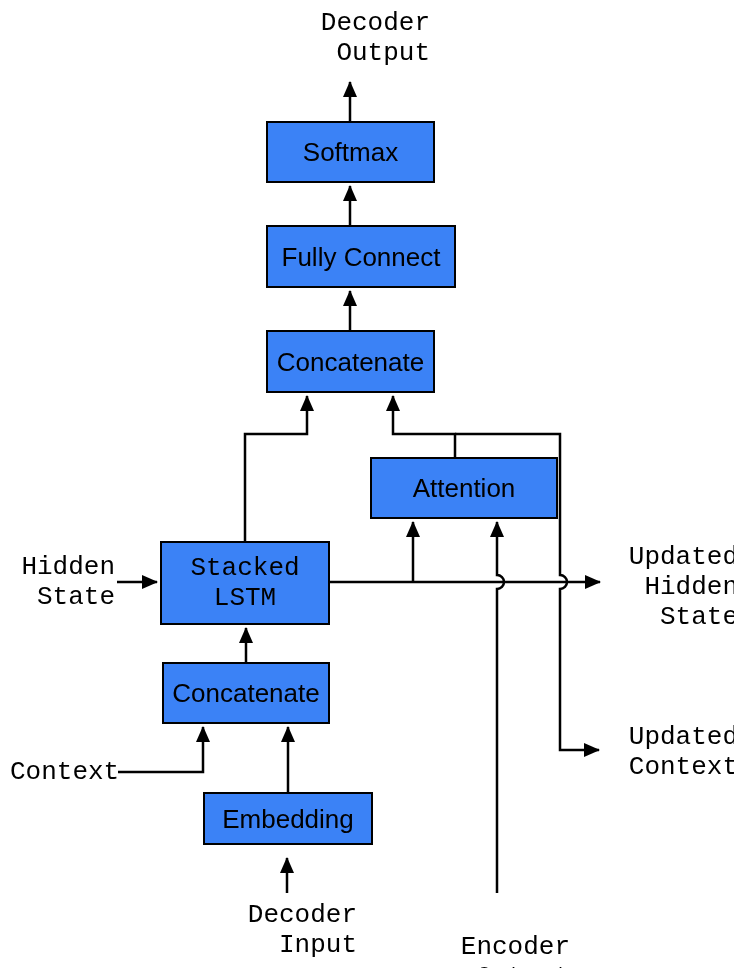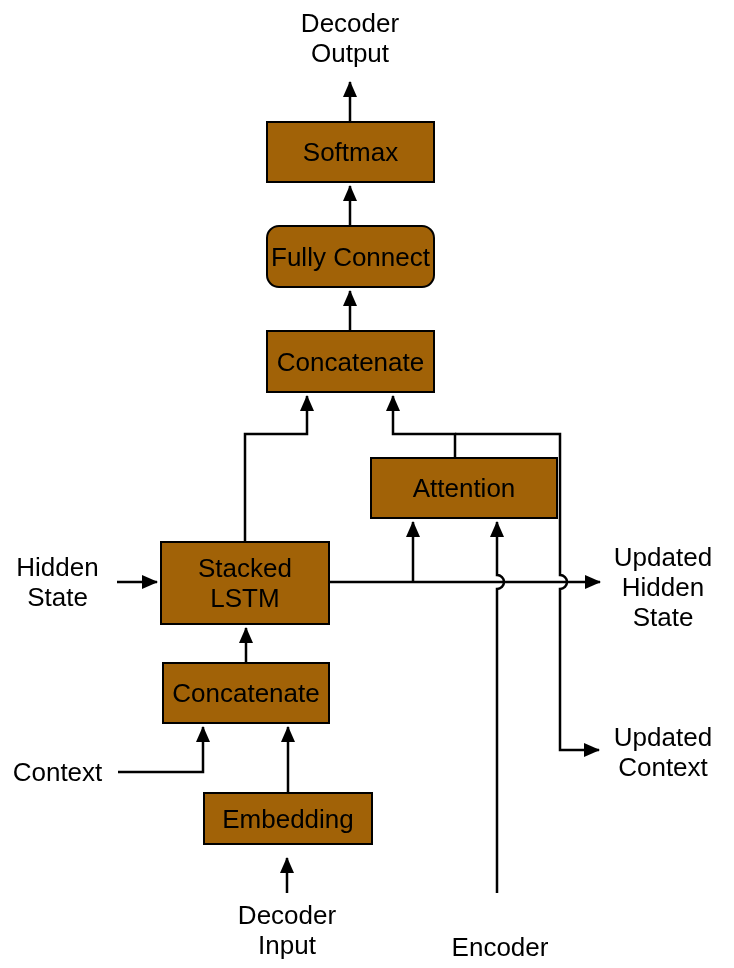--- a/index.html
+++ b/index.html
@@ -22,37 +22,38 @@
     position: absolute;
     left: 0;
     top: 0;
     width: 734px;
     height: 968px;
   }
   .box {
     position: absolute;
     box-sizing: border-box;
     border: 2.5px solid #000000;
-    background: #a16207;
+    background: #3b82f6;
     display: flex;
     align-items: center;
     justify-content: center;
     text-align: center;
     white-space: pre-line;
   }
   .lbl {
     position: absolute;
-    text-align: center;
+    text-align: right;
     white-space: pre-line;
+    font-family: Liberation Mono, monospace;
   }
   #node-softmax            { left: 266px; top: 121px; width: 169px; height: 62px; }
-  #node-fully-connect      { left: 266px; top: 225px; width: 169px; height: 63px; border-radius: 13px; }
+  #node-fully-connect      { left: 266px; top: 225px; width: 190px; height: 63px; }
   #node-concatenate-top    { left: 266px; top: 330px; width: 169px; height: 63px; }
   #node-attention          { left: 370px; top: 457px; width: 188px; height: 62px; }
-  #node-stacked-lstm       { left: 160px; top: 541px; width: 170px; height: 84px; }
+  #node-stacked-lstm       { left: 160px; top: 541px; width: 170px; height: 84px; font-family: Liberation Mono, monospace; }
   #node-concatenate-bottom { left: 162px; top: 662px; width: 168px; height: 62px; }
   #node-embedding          { left: 203px; top: 792px; width: 170px; height: 53px; }
 
   #label-decoder-output       { left: 270px; top: 8px;   width: 160px; }
   #label-hidden-state         { left: 0px;   top: 552px; width: 115px; }
   #label-context              { left: 10px;  top: 757px; width: 95px;  }
   #label-decoder-input        { left: 217px; top: 900px; width: 140px; }
   #label-encoder-output       { left: 430px; top: 932px; width: 140px; }
   #label-updated-hidden-state { left: 588px; top: 542px; width: 150px; }
   #label-updated-context      { left: 588px; top: 722px; width: 150px; }

